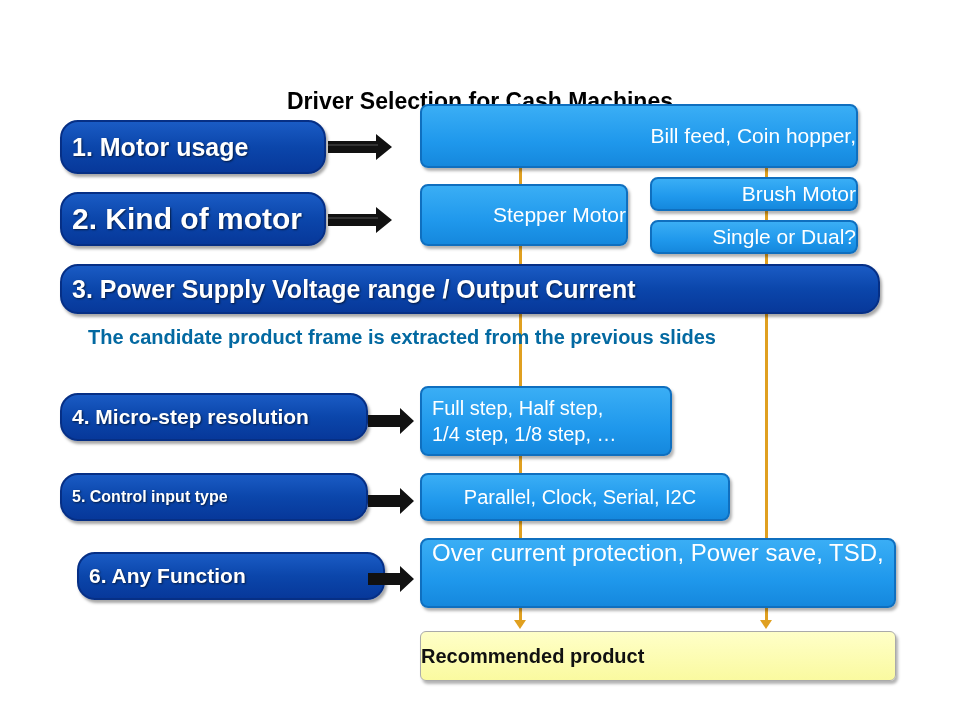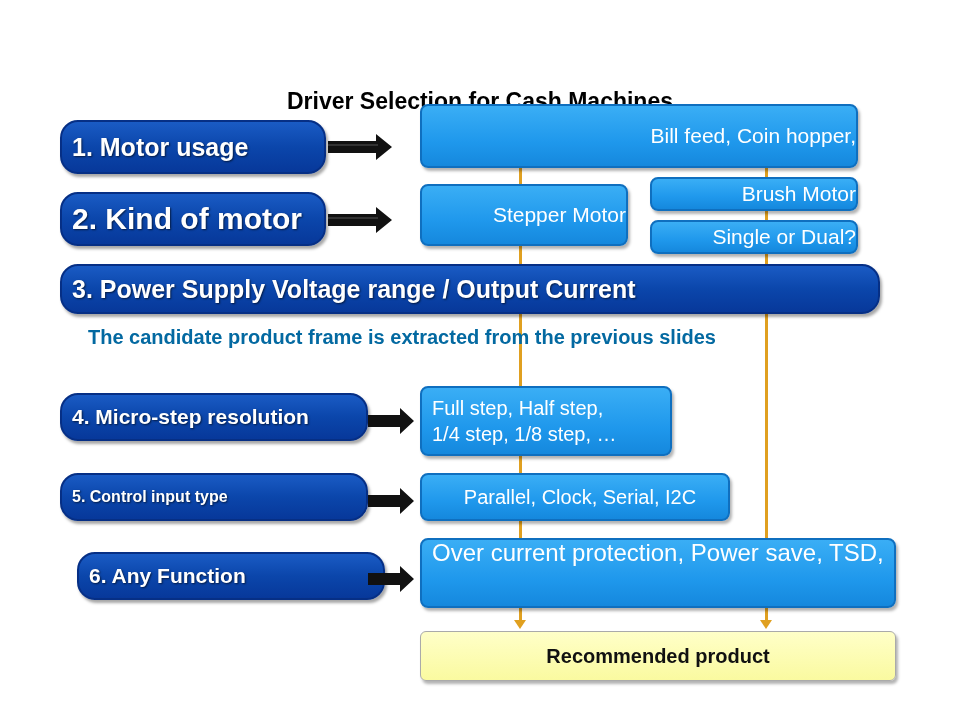--- a/index.html
+++ b/index.html
@@ -18,21 +18,21 @@
          display:flex; flex-direction:column; justify-content:center; white-space:nowrap; }
   .center { align-items:flex-end; text-align:center; }
   .left { padding-left:10px; }
   .arrow { position:absolute; width:66px; height:30px; }
   .vline { position:absolute; width:3px; background:#e0a020; }
   .note { position:absolute; left:88px; top:324px; color:#0369a1; font-weight:bold;
           font-size:20px; line-height:27px; white-space:nowrap; }
   .rec { position:absolute; left:420px; top:631px; width:476px; height:50px;
          background:linear-gradient(#ffffc8, #fafaa0); border:1px solid #aaa; border-radius:6px;
          box-shadow:2px 3px 3px rgba(0,0,0,0.3); box-sizing:border-box; display:flex;
-         align-items:center; justify-content:center; font-weight:bold; font-size:20px; color:#111; }
+         align-items:center; justify-content:flex-start; font-weight:bold; font-size:20px; color:#111; }
   .arrowhead { position:absolute; width:0; height:0; border-left:6px solid transparent;
                border-right:6px solid transparent; border-top:9px solid #e0a020; }
 </style>
 </head>
 <body>
 
 <div class="title">Driver Selection for Cash Machines</div>
 
 <div class="vline" style="left:519px; top:168px; height:455px;"></div>
 <div class="vline" style="left:765px; top:168px; height:455px;"></div>

